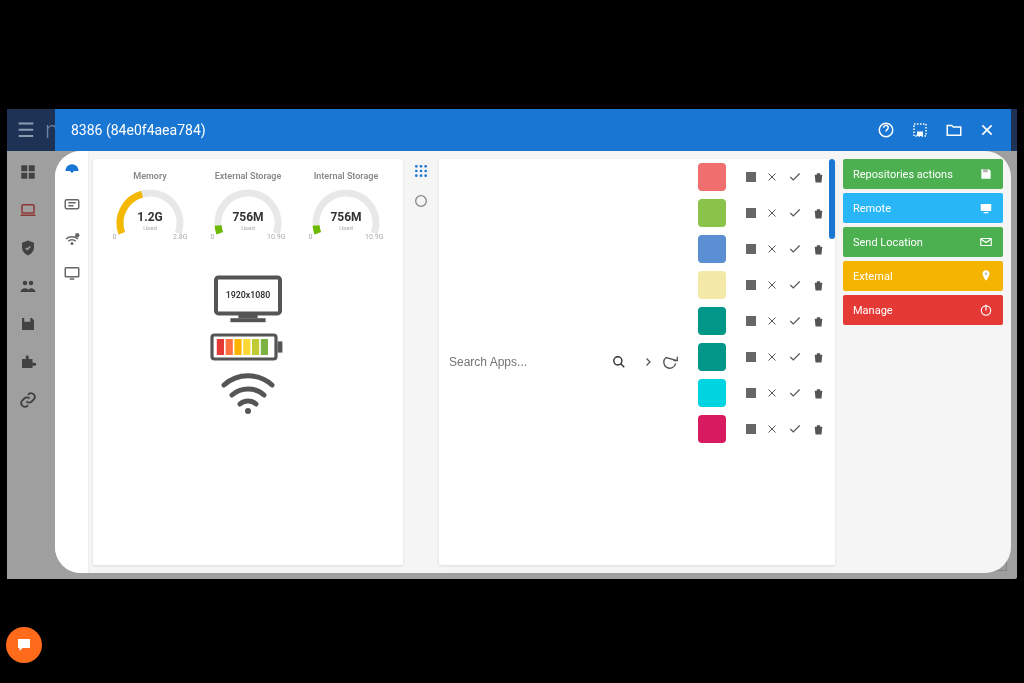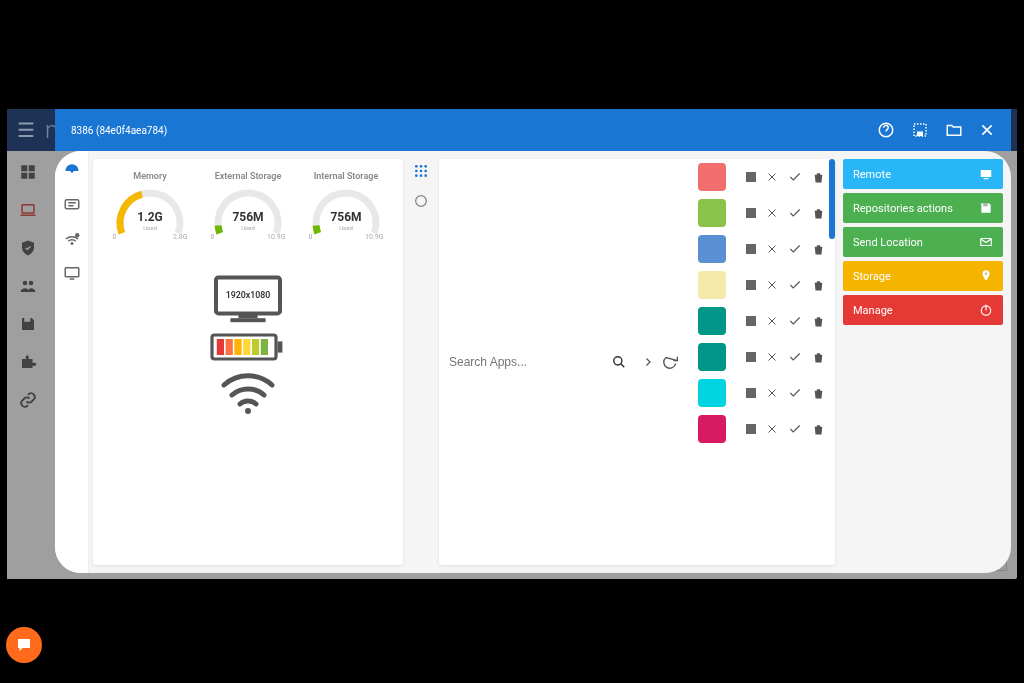--- a/index.html
+++ b/index.html
@@ -14,21 +14,21 @@
 .top-icons > * { cursor: pointer; }
 .avatar { width: 22px; height: 22px; border-radius: 50%; background: linear-gradient(#4a7, #285); }
 
 .left-rail { position: absolute; left: 0; top: 42px; bottom: 0; width: 42px; background: #f5f5f5; display: flex; flex-direction: column; align-items: center; padding-top: 12px; gap: 20px; }
 .left-rail .rail-icon { width: 18px; height: 18px; color: #666; cursor: pointer; }
 .left-rail .rail-icon.active { color: #d9534f; }
 
 .overlay { position: absolute; inset: 42px 0 0 0; background: rgba(0,0,0,0.35); z-index: 10; }
 .modal { position: absolute; top: 0; left: 48px; right: 6px; bottom: 6px; z-index: 20; display: flex; flex-direction: column; }
 .modal-header { background: #1976d2; height: 42px; display: flex; align-items: center; padding: 0 16px; color: #fff; }
-.modal-title { font-size: 10px; }
+.modal-title { font-size: 14px; }
 .modal-header-icons { margin-left: auto; display: flex; gap: 16px; align-items: center; }
 .modal-header-icons > * { cursor: pointer; }
 .modal-body { flex: 1; background: #f5f5f5; display: flex; overflow: hidden; border-radius: 26px; }
 
 .modal-left-tabs { width: 34px; background: #fff; border-right: 1px solid #eee; display: flex; flex-direction: column; align-items: center; padding-top: 10px; gap: 14px; }
 .modal-left-tabs .tab-icon { width: 20px; height: 20px; cursor: pointer; color: #666; display: flex; align-items: center; justify-content: center; }
 .modal-left-tabs .tab-icon.active { color: #1976d2; }
 
 .dashboard-panel { width: 310px; background: #fff; margin: 8px 4px 8px 4px; border-radius: 2px; box-shadow: 0 1px 3px rgba(0,0,0,0.1); padding: 12px 8px; }
 .gauges-row { display: flex; justify-content: space-around; }
@@ -475,43 +475,43 @@
                 </svg>
         <svg width="13" height="13" viewBox="0 0 24 24" fill="#555">
                   <path d="M5 7h14l-1.5 14h-11z M9 4h6v3H9z M3 7h18"></path>
                 </svg>
       </div>
     </div>
           </div>
       </div>
 
       <div class="right-actions" id="right-actions">
+    <div class="action-btn" style="background:#4caf50">
+      <span>Repositories actions</span>
+      <svg width="14" height="14" viewBox="0 0 24 24">
+              <path d="M4 4h13l3 3v13H4z" fill="currentColor"></path>
+              <rect x="7" y="4" width="8" height="5" fill="rgba(0,0,0,0.3)"></rect>
+            </svg>
+    </div>
     <div class="action-btn" style="background:#29b6f6">
       <span>Remote</span>
       <svg width="14" height="14" viewBox="0 0 24 24">
               <rect x="3" y="5" width="18" height="12" rx="1" fill="currentColor"></rect>
               <line x1="8" y1="20" x2="16" y2="20" stroke="currentColor" stroke-width="2"></line>
             </svg>
     </div>
     <div class="action-btn" style="background:#4caf50">
-      <span>Repositories actions</span>
-      <svg width="14" height="14" viewBox="0 0 24 24">
-              <path d="M4 4h13l3 3v13H4z" fill="currentColor"></path>
-              <rect x="7" y="4" width="8" height="5" fill="rgba(0,0,0,0.3)"></rect>
-            </svg>
-    </div>
-    <div class="action-btn" style="background:#4caf50">
       <span>Send Location</span>
       <svg width="14" height="14" viewBox="0 0 24 24">
               <rect x="3" y="6" width="18" height="12" rx="1" fill="none" stroke="currentColor" stroke-width="2"></rect>
               <polyline points="3 7 12 13 21 7" fill="none" stroke="currentColor" stroke-width="2"></polyline>
             </svg>
     </div>
     <div class="action-btn" style="background:#f5b400">
-      <span>Storage</span>
+      <span>External</span>
       <svg width="14" height="14" viewBox="0 0 24 24">
               <path d="M12 2a6 6 0 016 6c0 4-6 12-6 12S6 12 6 8a6 6 0 016-6z" fill="currentColor"></path>
               <circle cx="12" cy="8" r="2" fill="rgba(0,0,0,0.3)"></circle>
             </svg>
     </div>
     <div class="action-btn" style="background:#e53935">
       <span>Manage</span>
       <svg width="14" height="14" viewBox="0 0 24 24">
               <circle cx="12" cy="13" r="8" fill="none" stroke="currentColor" stroke-width="2"></circle>
               <line x1="12" y1="3" x2="12" y2="13" stroke="currentColor" stroke-width="2"></line>

